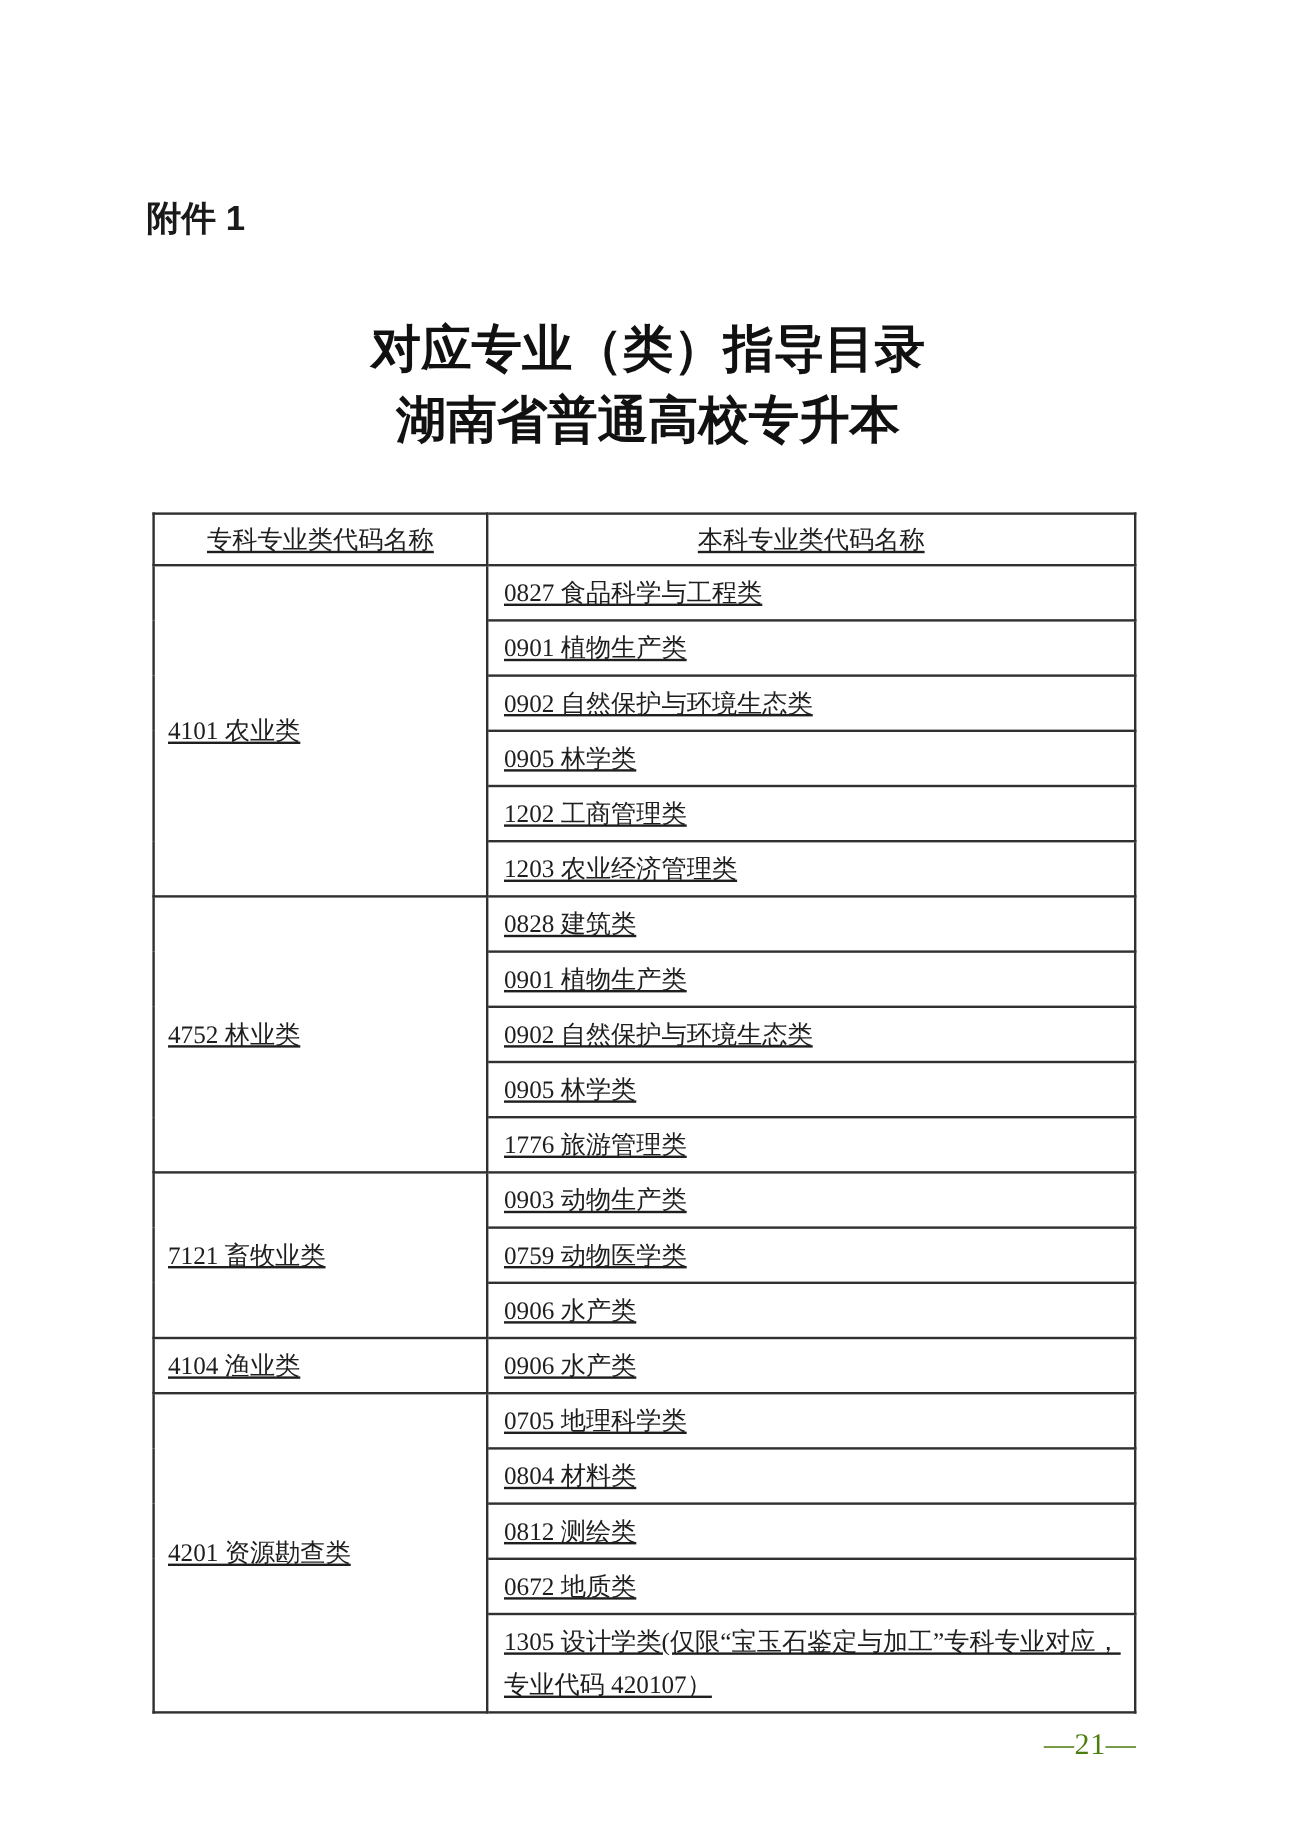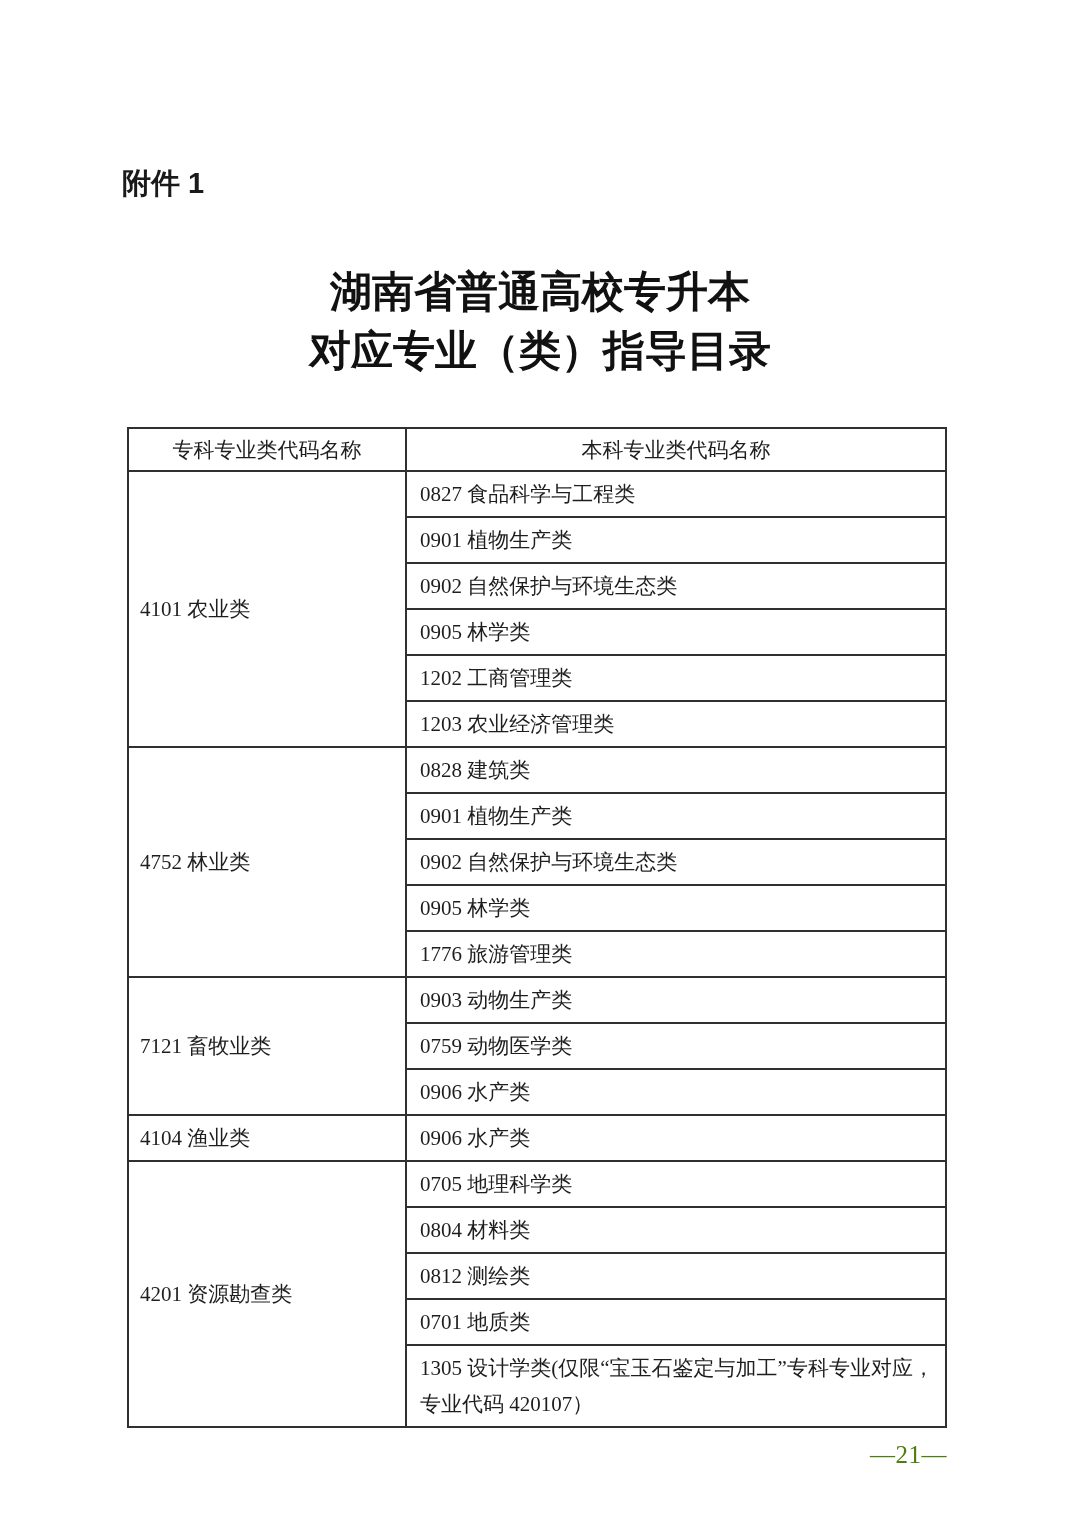--- a/index.html
+++ b/index.html
@@ -34,20 +34,21 @@
     color: #111111;
   }
   .doc-title .title-line { display: block; }
   .catalog-table {
     position: absolute;
     left: 127px;
     top: 427px;
     width: 818px;
     border-collapse: collapse;
     table-layout: fixed;
+    text-decoration: underline;
   }
   .catalog-table col.col-college { width: 278px; }
   .catalog-table col.col-bachelor { width: 540px; }
   .catalog-table th,
   .catalog-table td {
     border: 2px solid #303030;
     font-size: 21px;
     color: #1e1e1e;
     font-weight: normal;
   }
@@ -80,22 +81,22 @@
     color: #4d7c0f;
     letter-spacing: 0.5px;
   }
 </style>
 </head>
 <body>
 
 <div class="attachment-label">附件 1</div>
 
 <h1 class="doc-title">
+  <span class="title-line">对应专业（类）指导目录</span>
   <span class="title-line">湖南省普通高校专升本</span>
-  <span class="title-line">对应专业（类）指导目录</span>
 </h1>
 
 <table class="catalog-table">
   <colgroup>
     <col class="col-college">
     <col class="col-bachelor">
   </colgroup>
   <thead>
     <tr>
       <th>专科专业类代码名称</th>
@@ -156,21 +157,21 @@
         <td class="college-cell" rowspan="5">4201 资源勘查类</td>
         <td class="bachelor-cell">0705 地理科学类</td>
       </tr>
       <tr>
         <td class="bachelor-cell">0804 材料类</td>
       </tr>
       <tr>
         <td class="bachelor-cell">0812 测绘类</td>
       </tr>
       <tr>
-        <td class="bachelor-cell">0701 地质类</td>
+        <td class="bachelor-cell">0672 地质类</td>
       </tr>
       <tr>
         <td class="bachelor-cell">1305 设计学类(仅限“宝玉石鉴定与加工”专科专业对应，专业代码 420107）</td>
       </tr>
     </tbody>
 </table>
 
 <div class="page-number">—21—</div>
 
 </body></html>

